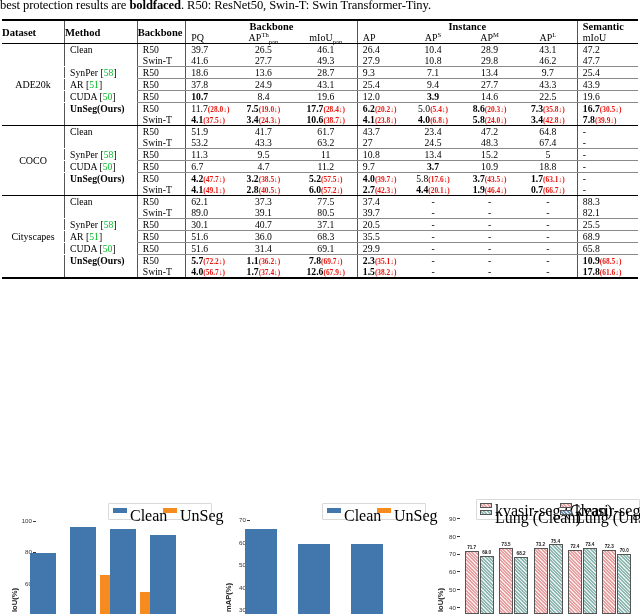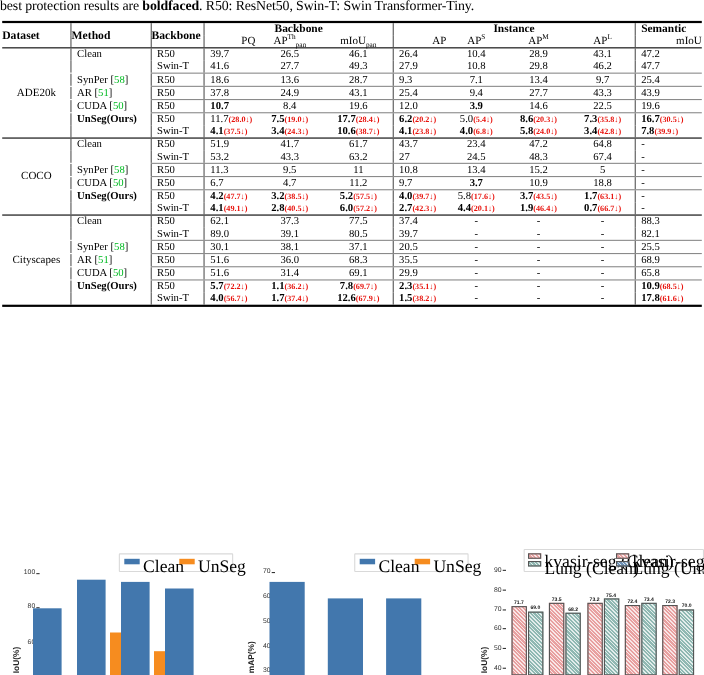--- a/index.html
+++ b/index.html
@@ -28,21 +28,21 @@
   .rule-thin{height:0;border-top:0.9px solid #000;}
   .rule-grey{height:0;border-top:0.9px solid #8a8a8a;}
 
   tr.rulerow td{padding:0;line-height:0;font-size:0;}
   tr.rulerow td div{height:0;}
 
   .hdrgrp{font-weight:bold;font-size:10.4px;text-align:center;padding-bottom:1px;}
   .hdrside{font-weight:bold;font-size:10.6px;padding-left:5px;}
   .hdrsub{font-size:10px;padding-top:0px;padding-bottom:2px;}
   .hdrsub.c{text-align:center;}
-  .hdrsub.l{padding-left:5px;text-align:right;}
+  .hdrsub.l{padding-left:5px;}
 
   .vl{border-left:0.9px solid #555;}
 
   .cell{text-align:center;font-size:9.7px;padding:1.4px 0;white-space:nowrap;}
   .cell.l{text-align:left;padding-left:5px;}
   .ds{text-align:center;font-size:10px;padding-left:2px;}
   .b{font-weight:bold;}
   .drop{color:#e8120c;font-size:7.4px;font-weight:bold;}
   .ref{color:#00bb22;}
   sup{font-size:6.6px;line-height:0;vertical-align:super;}
@@ -376,21 +376,21 @@
           <tr class="rulerow">
             <td></td>
             <td colspan="10">
               <div class="rule-grey"></div>
             </td>
           </tr>
           <tr>
             <td class="cell l vl">SynPer [<span class="ref">58</span>]</td>
             <td class="cell l vl">R50</td>
             <td class="cell l vl"><span class="">30.1</span></td>
-            <td class="cell"><span class="">38.1</span></td>
+            <td class="cell"><span class="">40.7</span></td>
             <td class="cell"><span class="">37.1</span></td>
             <td class="cell l vl"><span class="">20.5</span></td>
             <td class="cell"><span class="">-</span></td>
             <td class="cell"><span class="">-</span></td>
             <td class="cell"><span class="">-</span></td>
             <td class="cell l vl"><span class="">25.5</span></td>
           </tr>
           <tr class="rulerow">
             <td></td>
             <td colspan="10">

